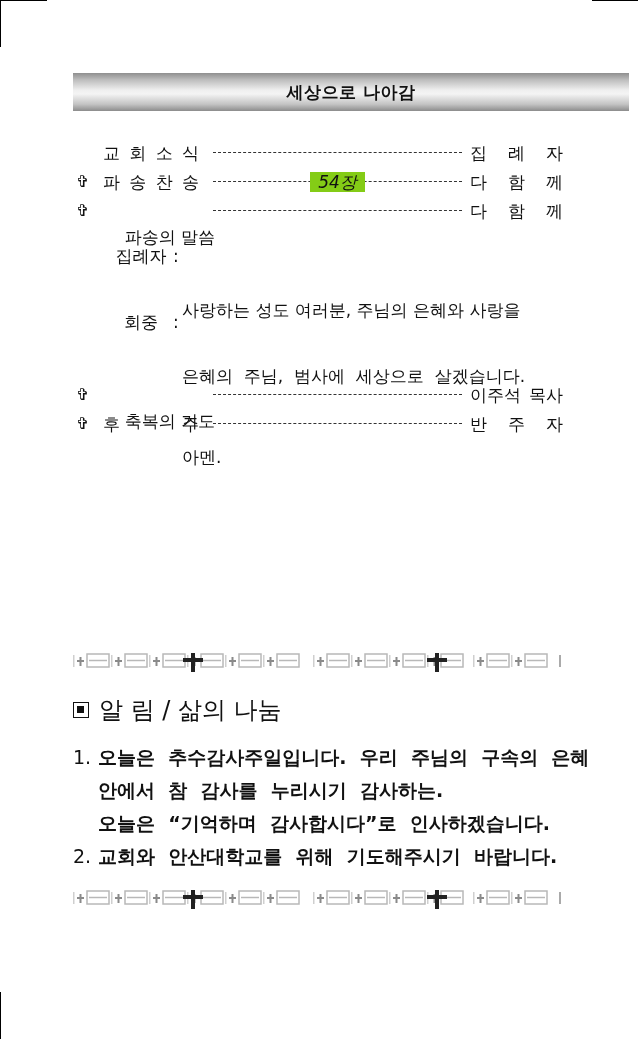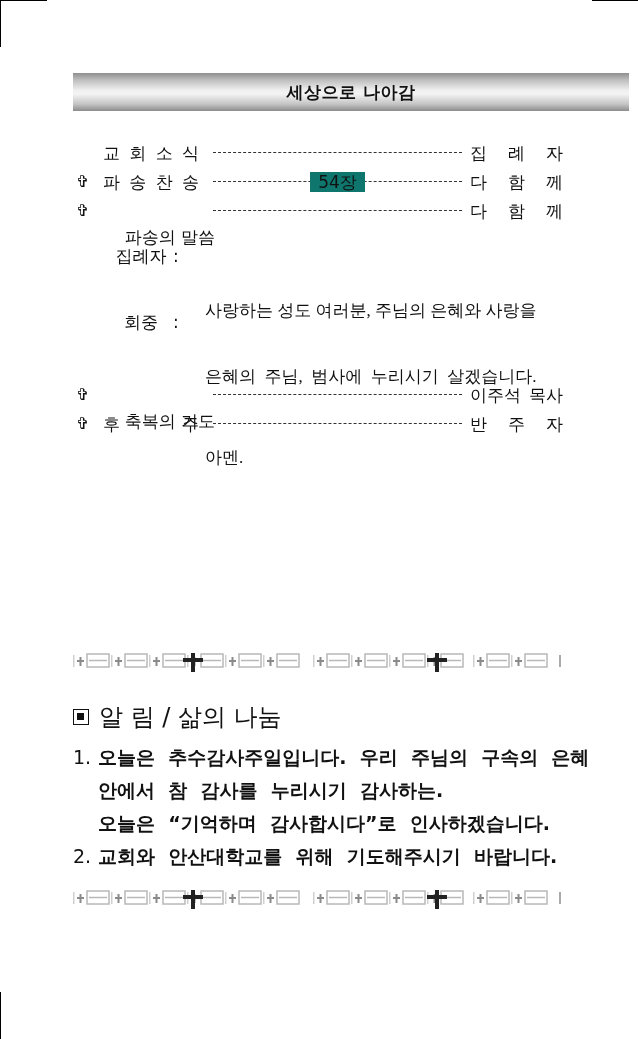--- a/index.html
+++ b/index.html
@@ -23,40 +23,40 @@
   .order-row .cross { position:absolute; left:3px; top:0; font-size:16px; font-weight:bold; }
   .order-row .label { position:absolute; left:30px; top:0; width:170px; white-space:pre; }
   .order-row .label.spread { display:flex; justify-content:space-between; }
   .order-row .dashes {
     position:absolute; left:140px; width:249px; top:12px;
     border-top:1.6px dashed #333;
   }
   .order-row .mid-wrap {
     position:absolute; left:140px; width:249px; top:0; text-align:center;
   }
-  .order-row .mid-wrap span { background:#0f766e; padding:0 8px; }
+  .order-row .mid-wrap span { background:#84cc16; padding:0 8px;font-style:italic; }
   .order-row .right {
     position:absolute; left:397px; width:93px; top:0;
     display:flex; justify-content:space-between;
   }
 
   .resp {
     position:absolute; left:115px; width:450px; font-size:17px; line-height:27px;
   }
   .resp .who { position:absolute; left:0; top:0; width:72px; display:flex; justify-content:center; }
   .resp .colon { position:absolute; left:58px; top:0; }
-  .resp .text { position:absolute; left:90px; top:0; width:380px; white-space:pre;font-family:Liberation Serif, serif; }
+  .resp .text { position:absolute; left:67px; top:0; width:380px; white-space:pre; }
 
   .divider {
     position:absolute; left:73px; width:490px; height:22px;
   }
 
   .notice-title {
     position:absolute; left:73px; top:694px; font-size:24px; line-height:32px;
-    display:flex; align-items:center;margin-top:7px;
+    display:flex; align-items:center;
   }
   .notice-title .box {
     width:16px; height:16px; border:1.5px solid #111; margin-right:10px; position:relative; box-sizing:border-box;
   }
   .notice-title .box::after {
     content:""; position:absolute; left:3px; top:3px; width:7px; height:7px; background:#111;
   }
   .notices { position:absolute; left:73px; top:741px; width:495px; font-size:19px; line-height:33px; }
   .notices .item { position:relative; padding-left:25px; }
   .notices .num { position:absolute; left:0; top:0; }
@@ -123,21 +123,21 @@
   </div>
 </div>
 
 <div class="resp" style="top:309px;height:54px;">
   <span class="who" style="width:52px;">
       <span>회</span>
       <span>중</span>
     </span>
   <span class="colon">:</span>
   <div class="text">
-    <div>은혜의  주님,  범사에  누리시기  살겠습니다.</div>
+    <div>은혜의  주님,  범사에  세상으로  살겠습니다.</div>
     <div>아멘.</div>
   </div>
 </div>
 
 <div class="order-row" style="top:382px;">
   <span class="cross">✞</span>
   <span class="label">
     <span>축복의</span> <span>기도</span>
   </span>
   <span class="dashes"></span>

